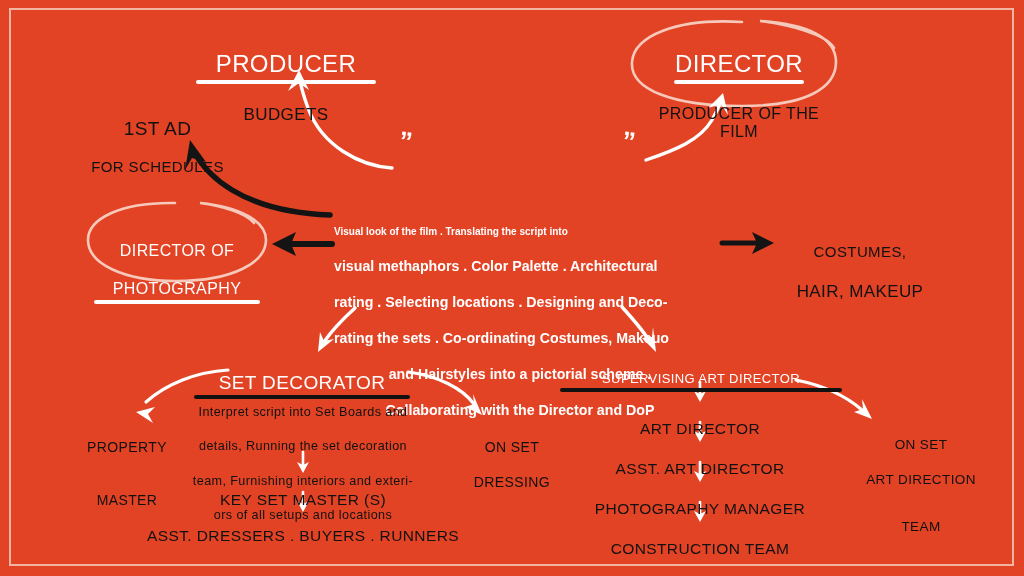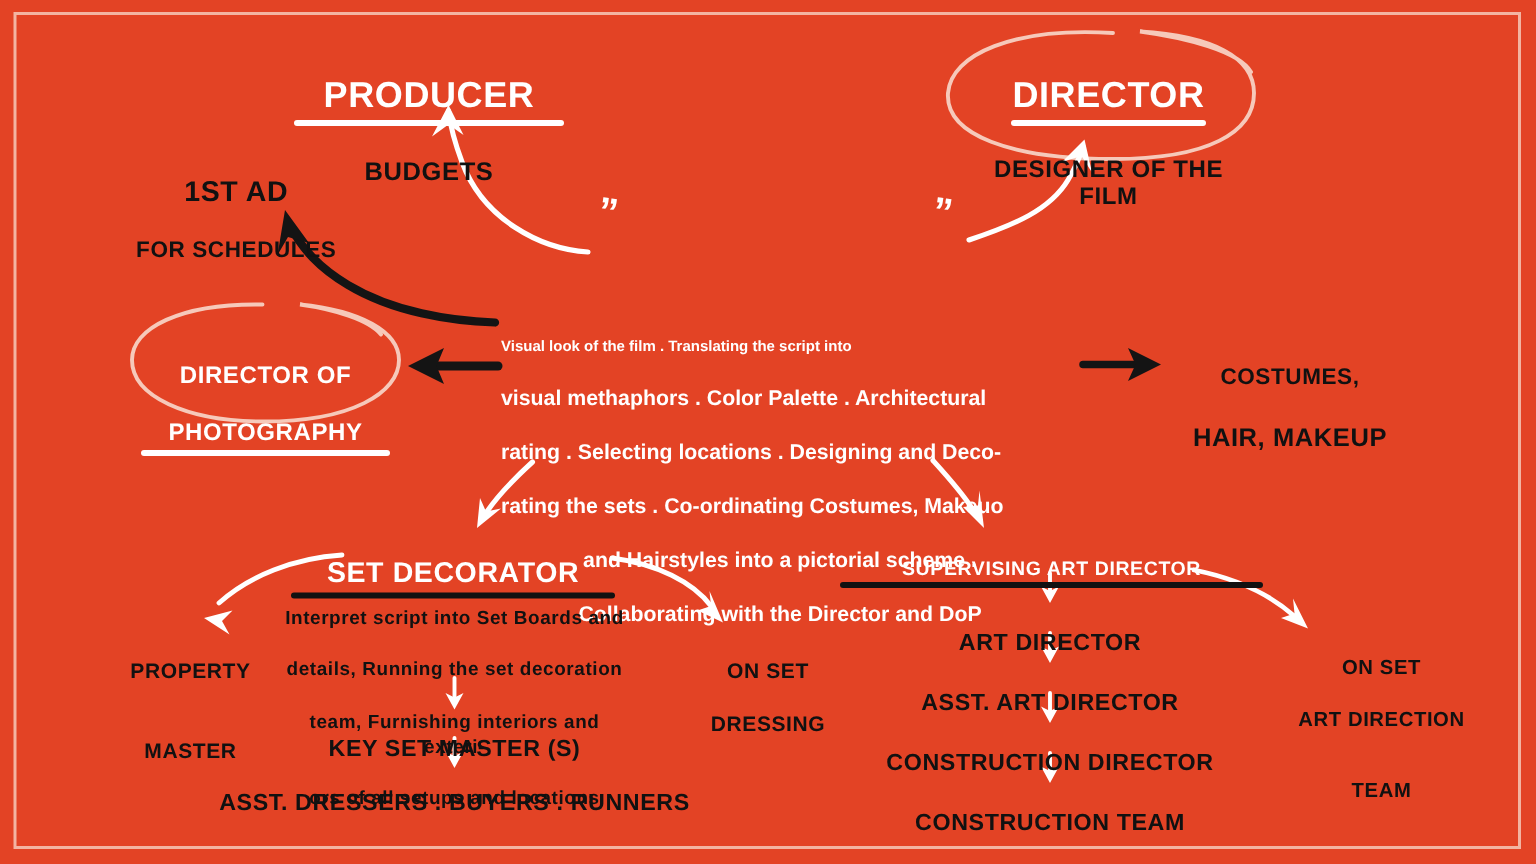--- a/index.html
+++ b/index.html
@@ -20,21 +20,21 @@
     pointer-events: none;
   }
   .node {
     position: absolute;
     text-align: center;
     line-height: 1.12;
     white-space: pre-line;
   }
   .w   { color: #ffffff; }
   .k   { color: #111111; }
-  .hd  { font-weight: bold; letter-spacing: .4px; }
+  .hd  { font-weight: normal; letter-spacing: .4px; }
 
   
   .ul-w::after, .ul-k::after {
     content: ""; display: block;
     height: 4px; margin: 2px auto 0;
     width: 100%;
     border-radius: 2px;
   }
   .ul-w::after { background: #ffffff; }
   .ul-k::after { background: #111111; }
@@ -148,21 +148,21 @@
     </g>
   </svg>
 
   <div class="node" style="left:196px; top:33px; width:180px;">
     <div class="hd w ul-w" style="font-size:24px;">PRODUCER</div>
     <div class="hd k" style="font-size:17px; margin-top:3px;">BUDGETS</div>
   </div>
 
   <div class="node" style="left:644px; top:33px; width:190px;">
     <div class="hd w ul-w" style="font-size:24px; width:130px; margin:0 auto;">DIRECTOR</div>
-    <div class="hd k" style="font-size:16px; margin-top:3px;">DESIGNER OF THE FILM</div>
+    <div class="hd k" style="font-size:16px; margin-top:3px;">PRODUCER OF THE FILM</div>
   </div>
 
   <div class="node" style="left:85px; top:100px; width:145px;">
     <div class="hd k" style="font-size:19px;">1ST AD</div>
     <div class="hd k" style="font-size:15px; margin-top:2px;">FOR SCHEDULES</div>
   </div>
 
   <div class="quote" style="left:399px; top:126px; transform:rotate(8deg);">”</div>
   <div class="quote" style="left:622px; top:126px; transform:rotate(8deg);">”</div>
 
@@ -221,21 +221,21 @@
 
   <div class="node" style="left:610px; top:402px; width:180px;">
     <div class="hd k" style="font-size:15.5px;">ART DIRECTOR</div>
   </div>
 
   <div class="node" style="left:600px; top:442px; width:200px;">
     <div class="hd k" style="font-size:15.5px;">ASST.  ART DIRECTOR</div>
   </div>
 
   <div class="node" style="left:580px; top:482px; width:240px;">
-    <div class="hd k" style="font-size:15.5px;">CONSTRUCTION DIRECTOR</div>
+    <div class="hd k" style="font-size:15.5px;">PHOTOGRAPHY MANAGER</div>
   </div>
 
   <div class="node" style="left:600px; top:522px; width:200px;">
     <div class="hd k" style="font-size:15.5px;">CONSTRUCTION TEAM</div>
   </div>
 
   <div class="node" style="left:845px; top:419px; width:152px;">
     <div class="hd k" style="font-size:13.5px;">ON SET</div>
     <div class="hd k" style="font-size:13.5px; margin-top:2px;">ART DIRECTION</div>
     <div class="hd k" style="font-size:13.5px; margin-top:14px;">TEAM</div>

